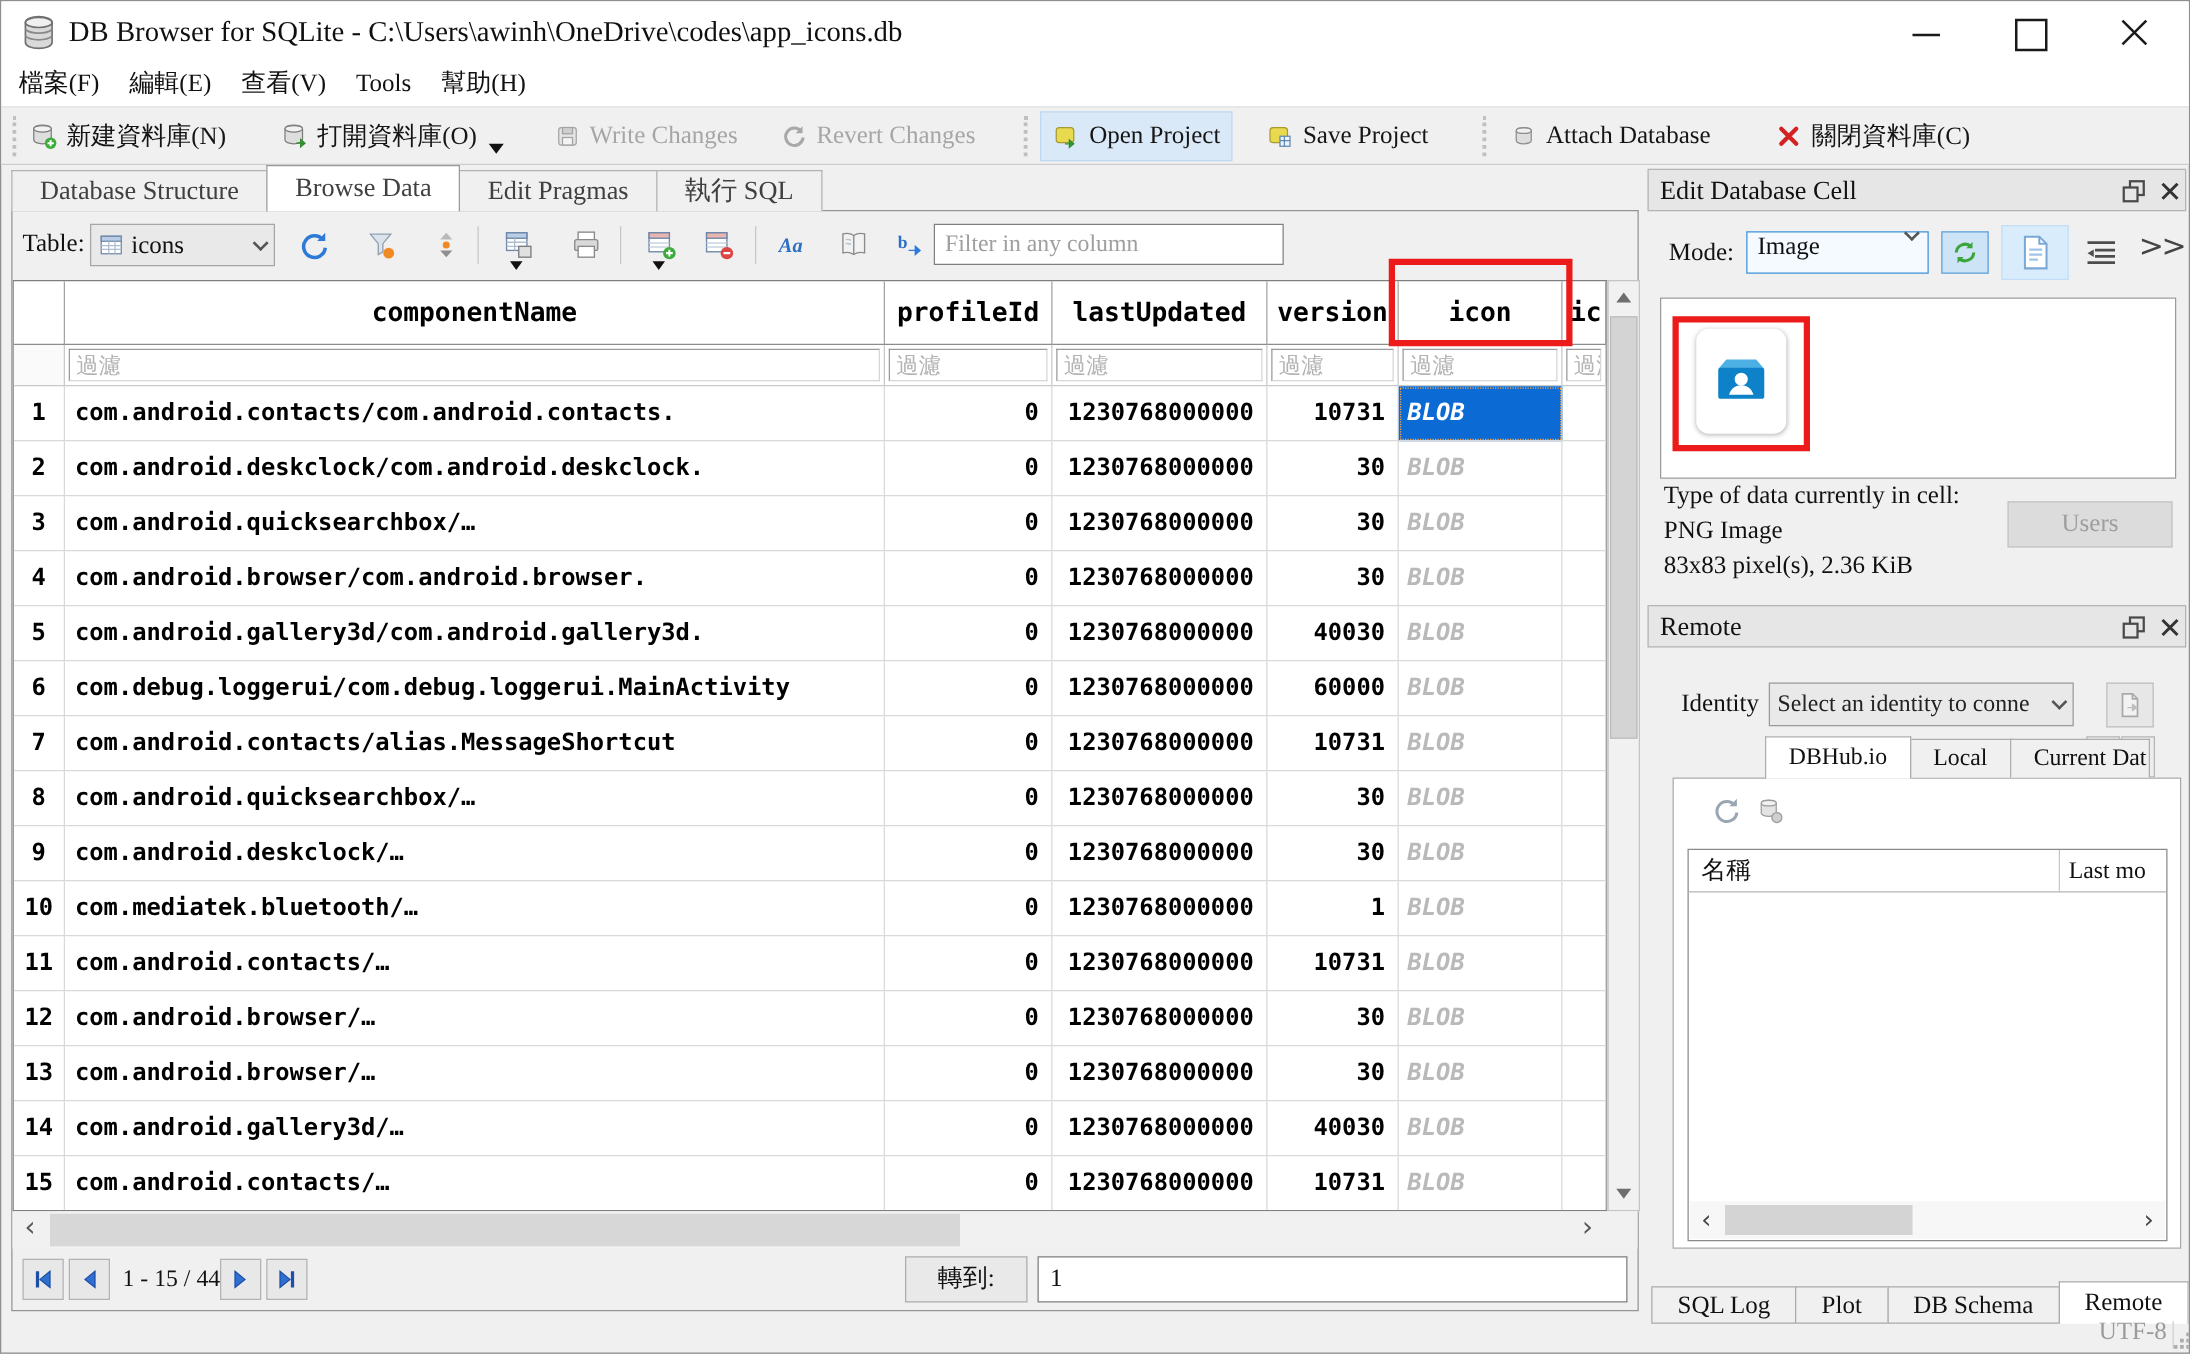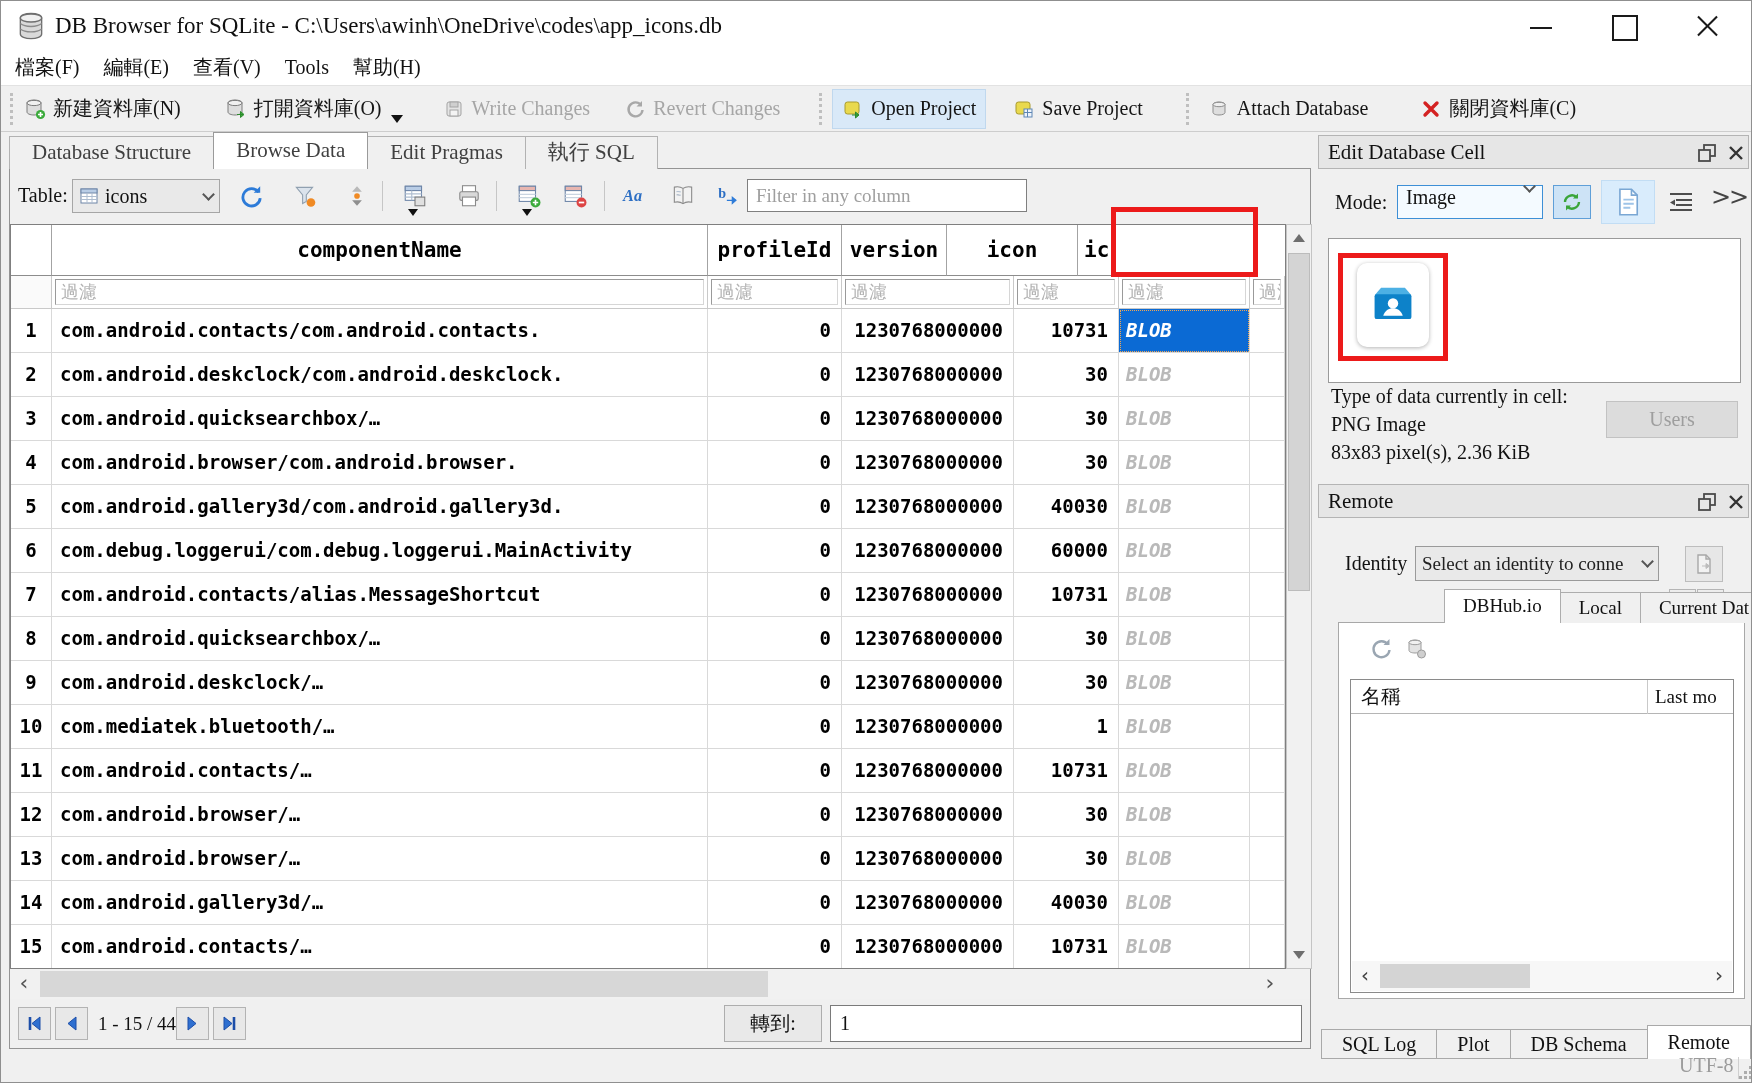--- a/index.html
+++ b/index.html
@@ -111,21 +111,21 @@
   .icon-card { position:absolute; left:1356px; top:262px; width:72px; height:84px; background:#fff; border-radius:10px; box-shadow:0 1px 4px rgba(0,0,0,.3); display:flex; align-items:center; justify-content:center; }
 
   .cell-info { position:absolute; left:1330px; font-size:20px; color:#111; white-space:nowrap; }
   .apply-btn { position:absolute; left:1605px; top:400px; width:132px; height:37px; background:#dcdcdc; border:1px solid #c2c2c2; color:#9e9e9e; font-size:20px; text-align:center; line-height:35px; }
 
   .id-label { position:absolute; left:1344px; top:544px; font-size:20px; color:#111; line-height:36px; }
   .id-combo { position:absolute; left:1414px; top:545px; width:244px; height:35px; background:#e9e9e9; border:1px solid #9a9a9a; display:flex; align-items:center; padding:0 6px; }
   .id-combo .txt { flex:1; font-size:19px; color:#222; overflow:hidden; white-space:nowrap; }
   .id-btn { position:absolute; left:1684px; top:545px; width:38px; height:36px; background:#e7e7e7; border:1px solid #bdbdbd; display:flex; align-items:center; justify-content:center; }
 
-  .rtabs { position:absolute; left:1416px; top:588px; height:34px; display:flex; align-items:flex-end; z-index:4;padding-left:27px; }
+  .rtabs { position:absolute; left:1384px; top:588px; height:34px; display:flex; align-items:center; z-index:4;padding-left:27px; }
   .rtab { height:31px; line-height:29px; padding:0 18px; font-size:19px; color:#111; background:#f0f0f0; border:1px solid #adadad; border-bottom:none; margin-right:-1px; white-space:nowrap; overflow:hidden; }
   .rtab.active { height:34px; line-height:32px; background:#fff; z-index:5; }
   .rtab.clip { max-width:112px; }
   .rt-arrow { position:absolute; top:588px; width:27px; height:33px; background:#ededed; border:1px solid #b5b5b5; display:flex; align-items:center; justify-content:center; }
   .tri-l { width:0;height:0;border:7px solid transparent;border-right:9px solid #b5b5b5; margin-left:-7px; }
   .tri-r { width:0;height:0;border:7px solid transparent;border-left:9px solid #161616; margin-right:-7px; }
 
   .rbody { position:absolute; left:1337px; top:621px; width:407px; height:377px; background:#fff; border:1px solid #a8a8a8; }
   .rb-icon { position:absolute; top:13px; width:24px; height:24px; }
   .rlist { position:absolute; left:1349px; top:678px; width:384px; height:314px; background:#fff; border:1px solid #8a8a8a; }
@@ -316,20 +316,21 @@
           <path d="M10 16h8M15 13l3.5 3-3.5 3z" fill="#2d7bd8" stroke="#2d7bd8" stroke-width="1"></path>
         </svg>
       <input class="filter-any" placeholder="Filter in any column" style="">
     </div>
 
     <div class="grid">
       <div class="g-head">
         <div class="c w-num"></div>
         <div class="c w-name">componentName</div>
         <div class="c w-pid">profileId</div>
+        <div class="c w-lu">lastUpdated</div>
         <div class="c w-ver">version</div>
         <div class="c w-icon">icon</div>
         <div class="c w-part">ic</div>
       </div>
       <div class="g-filt">
         <div class="c w-num" style="background:#fafafa"></div>
         <div class="c w-name">
             <div class="filt-box">過濾</div>
           </div>
         <div class="c w-pid">

